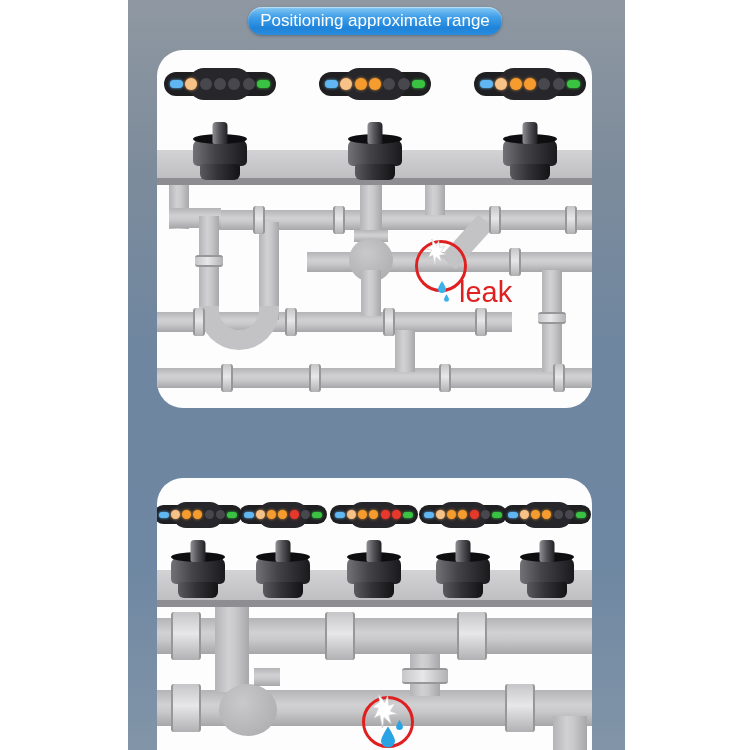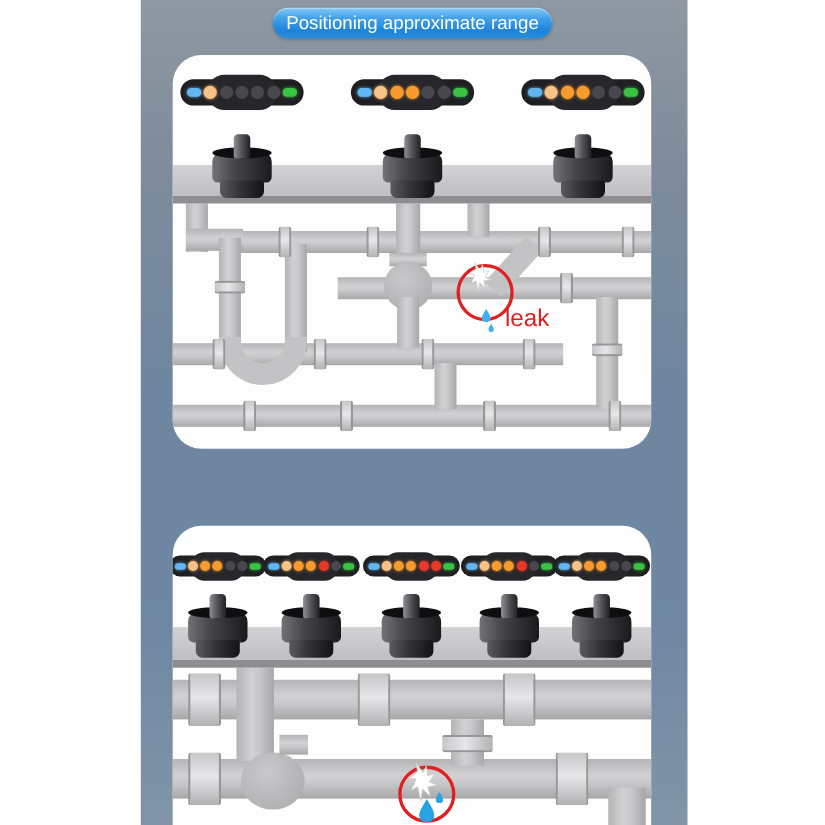--- a/index.html
+++ b/index.html
@@ -59,21 +59,21 @@
   .knob{position:absolute;left:50%;transform:translateX(-50%);top:0;width:15px;height:22px;z-index:2;
     background:linear-gradient(90deg,#909094,#55555a 45%,#212124);border-radius:4px 4px 2px 2px;}
   .bodyp{position:absolute;left:50%;transform:translateX(-50%);top:16px;width:54px;height:28px;
     background:linear-gradient(90deg,#717176,#434348 40%,#1a1a1d);border-radius:9px 9px 5px 5px;}
   .bodyp::before{content:"";position:absolute;left:0;top:-4px;width:54px;height:10px;
     background:#0e0e10;border-radius:50%;}
   .ring{position:absolute;left:50%;transform:translateX(-50%);top:42px;width:40px;height:16px;
     background:linear-gradient(90deg,#5a5a5e,#333337 45%,#131316);border-radius:3px 3px 6px 6px;}
   
   .leak-circle{position:absolute;border:3px solid #e02020;border-radius:50%;z-index:8;}
-  .leak-label{position:absolute;color:#e02020;font-size:22px;z-index:8;}
+  .leak-label{position:absolute;color:#e02020;font-size:29px;z-index:8;}
   .mark{position:absolute;z-index:9;}
 </style>
 </head>
 <body>
 
 <div class="page">
   <div class="backdrop"></div>
 
   <div class="banner banner-top">
     <span>Positioning approximate range</span>

